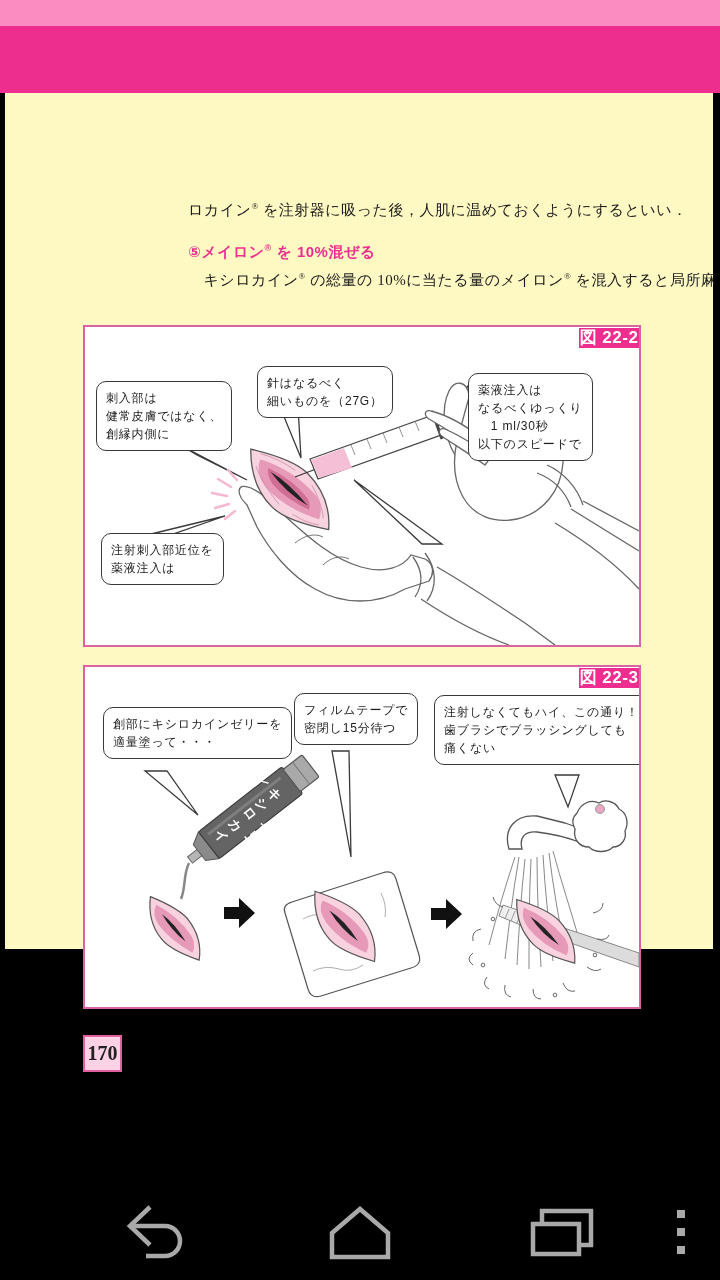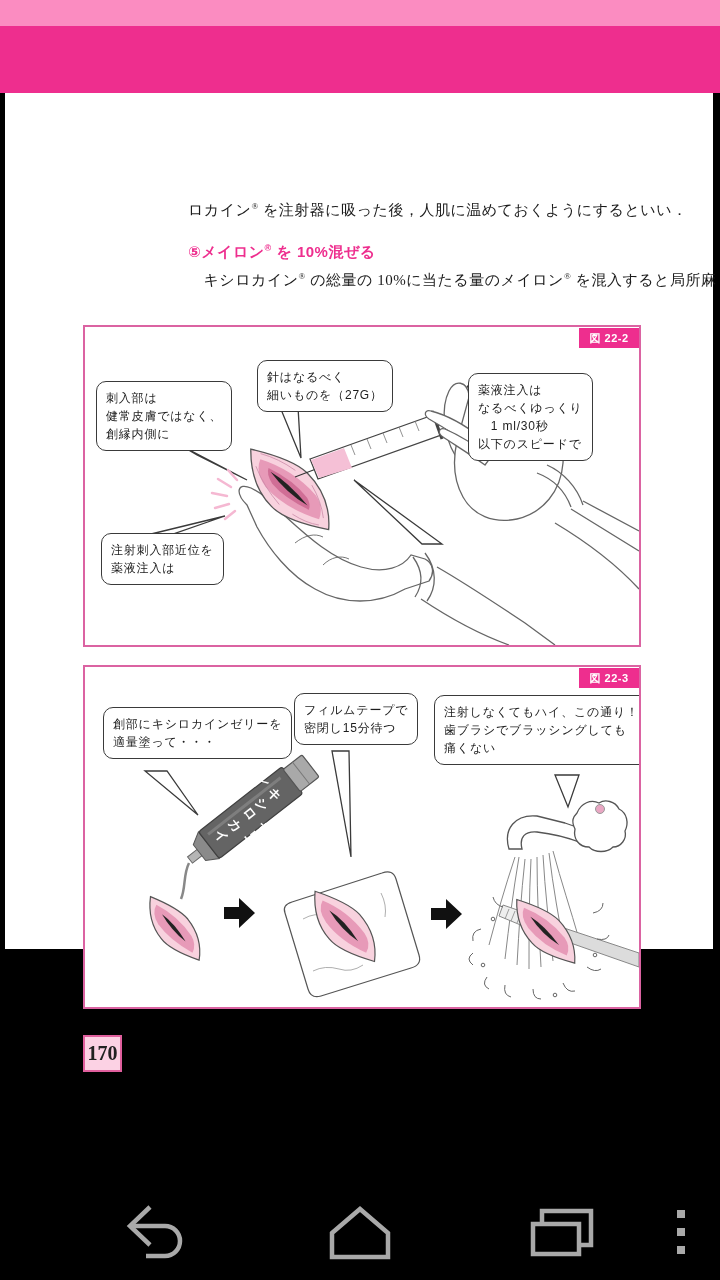--- a/index.html
+++ b/index.html
@@ -1,33 +1,33 @@
 <!DOCTYPE html>
 <html><head>
 <meta charset="utf-8">
 <style>
   html,body{margin:0;padding:0;background:#000;}
   .screen{position:relative;width:720px;height:1280px;background:#000;overflow:hidden;
           font-family:"Liberation Sans","DejaVu Sans",sans-serif;}
   .status-strip{position:absolute;left:0;top:0;width:720px;height:26px;background:#fb8cc1;}
   .status-band{position:absolute;left:0;top:26px;width:720px;height:67px;background:#ee2e8e;}
-  .page{position:absolute;left:5px;top:93px;width:708px;height:856px;background:#ffffff;}
+  .page{position:absolute;left:5px;top:93px;width:708px;height:856px;background:#fef9c3;}
   .serif-text{position:absolute;font-family:"Liberation Serif","DejaVu Serif",serif;
               font-size:15px;color:#1b1b1b;letter-spacing:0.5px;line-height:22px;white-space:nowrap;}
   .intro{left:183px;top:102px;}
   .heading{position:absolute;left:183px;top:150px;font-size:15px;font-weight:bold;color:#ee2e8e;
            letter-spacing:0.5px;white-space:nowrap;}
   .bodytext{left:183px;top:172px;}
   .reg{font-size:9px;vertical-align:super;}
   .fig{position:absolute;width:554px;background:#fff;border:2px solid #db63a2;overflow:hidden;}
   .fig1{left:78px;top:232px;height:318px;}
   .fig2{left:78px;top:572px;height:340px;}
   .fig svg.art{position:absolute;left:0;top:0;}
   .badge{position:absolute;top:1px;right:0;width:60px;height:20px;background:#ee2e8e;color:#fff;
-         font-size:11px;font-weight:bold;text-align:center;line-height:20px;letter-spacing:0.5px;}
+         font-size:17px;font-weight:bold;text-align:center;line-height:20px;letter-spacing:0.5px;}
   .bubble{position:absolute;background:#fff;border:1.4px solid #3a3a3a;border-radius:10px;
           padding:7px 9px;font-size:12px;line-height:1.5;color:#1c1c1c;letter-spacing:0.8px;
           white-space:nowrap;}
   .bubble span{display:block;}
   .pagenum{position:absolute;left:78px;top:942px;width:39px;height:37px;background:#fcd2e4;
            border:2px solid #e05f9d;box-sizing:border-box;color:#222;
            font-family:"Liberation Serif","DejaVu Serif",serif;font-weight:bold;font-size:20px;
            text-align:center;line-height:33px;}
   .tube-label{position:absolute;left:134px;top:100px;width:62px;height:92px;
               transform:rotate(52deg);display:flex;flex-direction:row;gap:3px;
@@ -118,21 +118,21 @@
           <path d="M 370 128 C 358 108, 356 80, 364 64 C 370 52, 382 54, 384 68 C 386 84, 384 106, 380 126 Z"></path>
           <path d="M 384 70 C 398 58, 420 56, 436 66 C 462 80, 480 106, 478 136 C 476 164, 458 186, 432 192 C 408 197, 388 188, 378 170 C 368 152, 368 132, 372 114 Z"></path>
           <path d="M 398 112 C 380 98, 362 88, 346 84 C 340 82, 338 88, 344 92 C 358 100, 374 110, 390 122 Z"></path>
           <path d="M 406 130 C 390 118, 374 108, 360 102 C 354 100, 352 106, 358 110 C 370 118, 386 128, 400 138 Z"></path>
           <path d="M 452 146 C 468 152, 480 164, 486 180 M 462 138 C 478 145, 492 160, 498 178" fill="none"></path>
           <path d="M 486 182 L 554 224 M 498 174 L 554 204" fill="none"></path>
           <path d="M 470 196 C 500 214, 530 236, 554 262" fill="none"></path>
         </g>
       </svg>
       <div class="badge">図 22-2</div>
-      <div class="bubble" style="left:172px;top:33px;">
+      <div class="bubble" style="left:172px;top:39px;">
         <span>針はなるべく</span>
         <span>細いものを（27G）</span>
       </div>
       <div class="bubble" style="left:11px;top:54px;">
         <span>刺入部は</span>
         <span>健常皮膚ではなく、</span>
         <span>創縁内側に</span>
       </div>
       <div class="bubble" style="left:383px;top:46px;">
         <span>薬液注入は</span>

